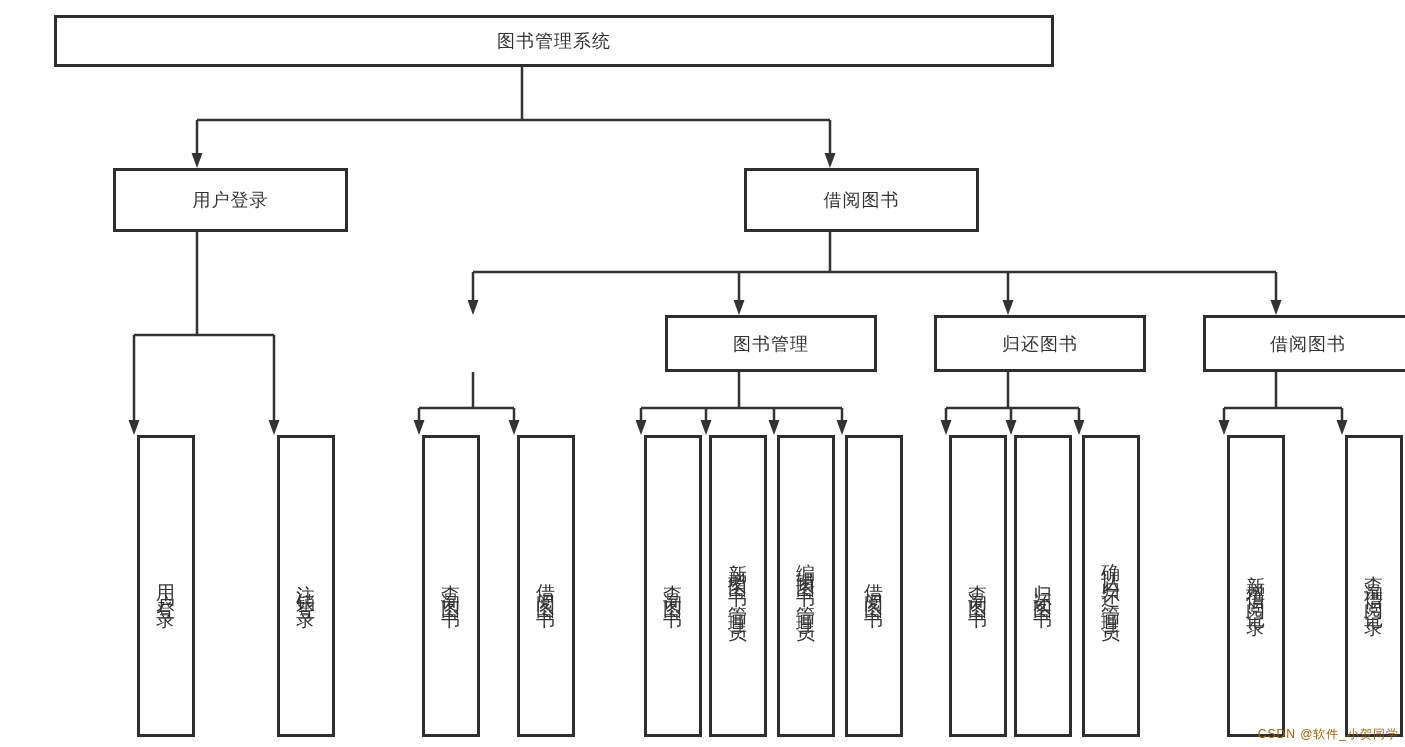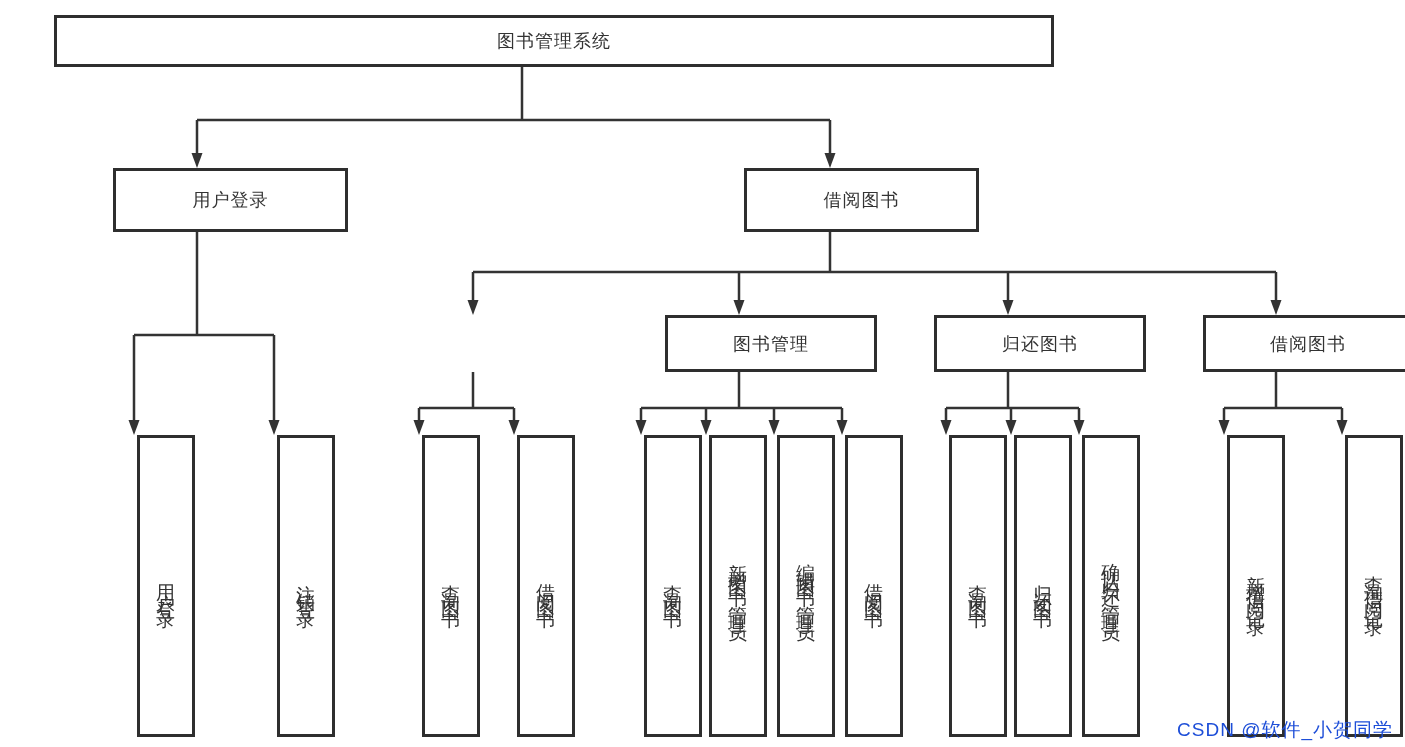--- a/index.html
+++ b/index.html
@@ -43,24 +43,24 @@
   .vbox .vtext {
     writing-mode: vertical-rl;
     text-orientation: mixed;
     font-size: 19px;
     line-height: 1;
     letter-spacing: 0.45em;
     white-space: nowrap;
   }
   .watermark {
     position: absolute;
-    right: 12px;
+    right: 6px;
     bottom: 4px;
-    font-size: 19px;
-    color: #1d4ed8;
+    font-size: 12px;
+    color: #a16207;
     letter-spacing: 1px;
     z-index: 5;
     pointer-events: none;
   }
 </style>
 </head>
 <body>
 
 <div class="stage">
 

